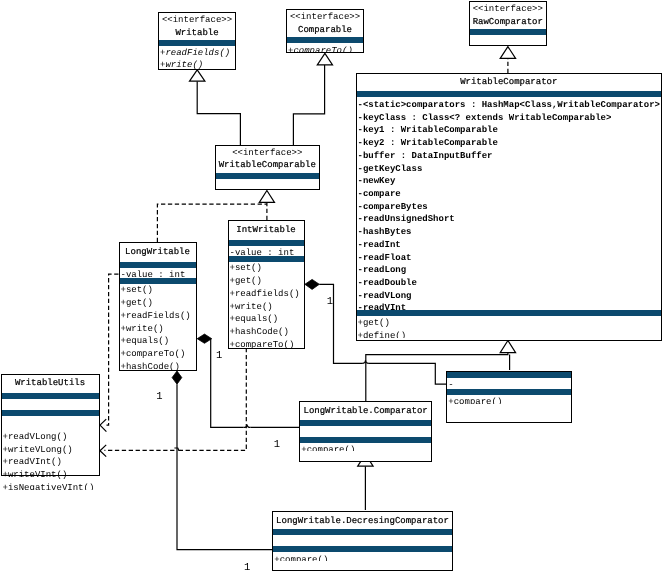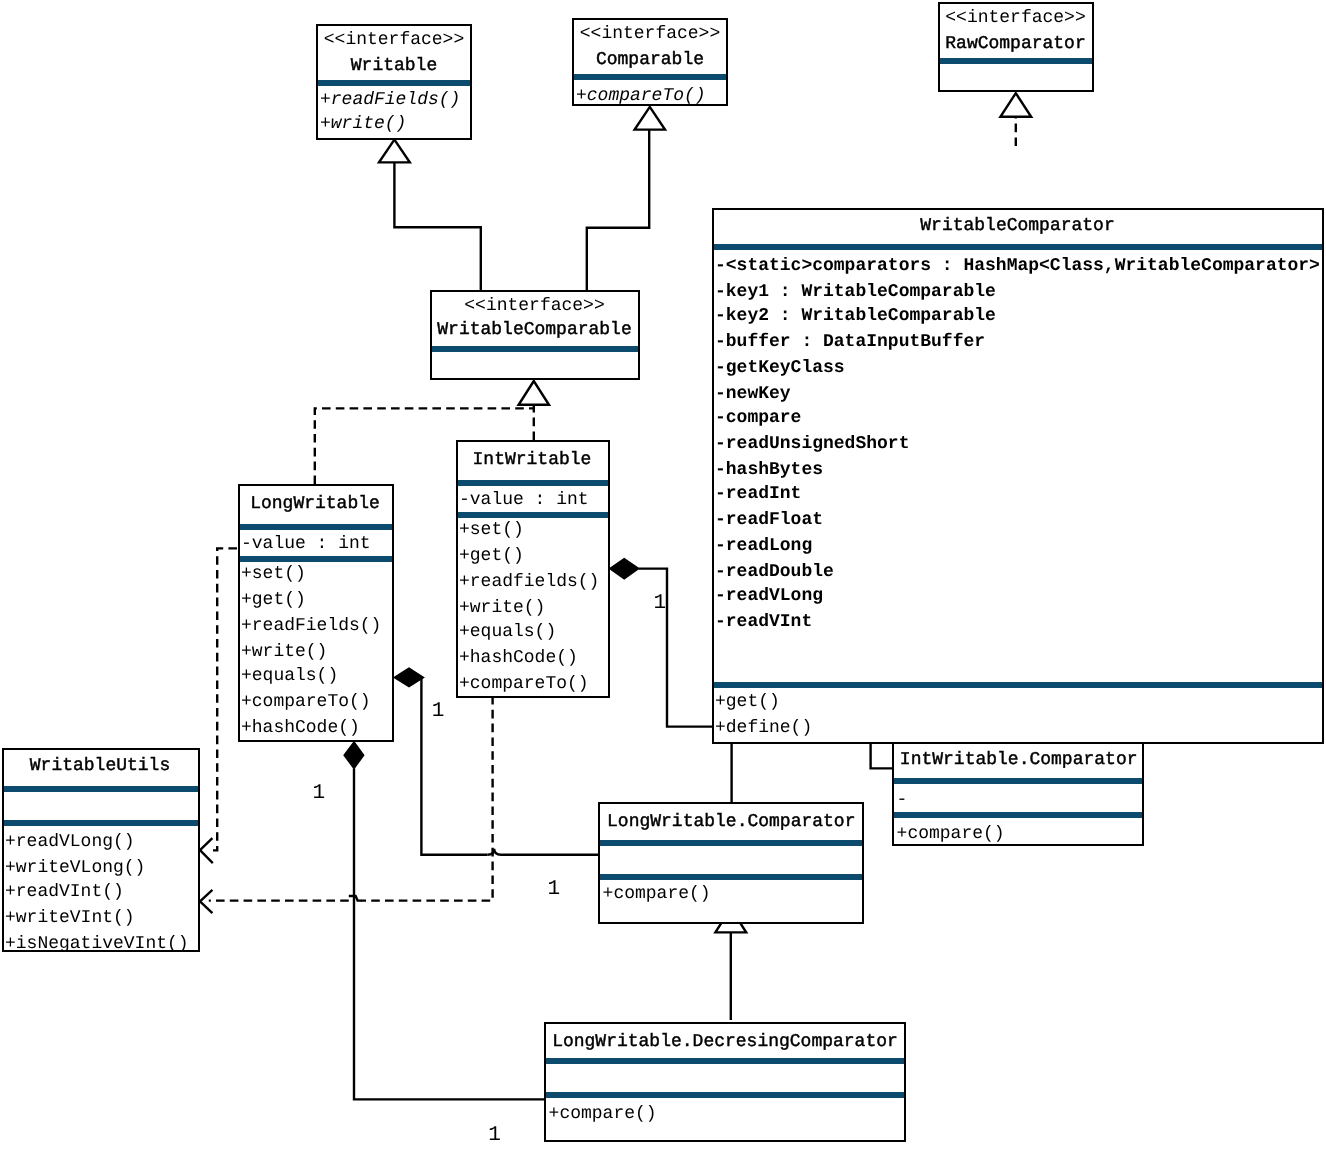--- a/index.html
+++ b/index.html
@@ -4,21 +4,21 @@
 <title>UML Class Diagram</title>
 <style>
   html,body{margin:0;padding:0;background:#ffffff;}
   body{width:663px;height:576px;position:relative;overflow:hidden;
        font-family:"Liberation Mono","DejaVu Sans Mono",monospace;
        text-rendering:geometricPrecision;}
   #diagram{position:absolute;left:0;top:0;width:663px;height:576px;transform:translateZ(0);}
   #edges{position:absolute;left:0;top:0;width:663px;height:576px;}
   .cls{position:absolute;box-sizing:border-box;border:1px solid #000;background:#fff;backface-visibility:hidden;}
   .sect{box-sizing:border-box;position:relative;overflow:hidden;transform:translateZ(0);}
-  .sect.div{border-top:3px solid #0c4a6e;}
+  .sect.div{border-top:6px solid #0c4a6e;}
   .stereo{font-size:9px;line-height:12.6px;text-align:center;white-space:pre;color:#000;backface-visibility:hidden;}
   .cname{font-size:9px;line-height:12.6px;text-align:center;white-space:pre;font-weight:normal;color:#000;
          -webkit-text-stroke:0.22px #000;backface-visibility:hidden;}
   .row{font-size:9px;line-height:12.72px;white-space:pre;color:#000;padding-left:1px;backface-visibility:hidden;}
   .row.it{font-style:italic;}
   .mlbl{position:absolute;font-size:10.5px;line-height:10.5px;white-space:pre;color:#000;backface-visibility:hidden;}
 </style>
 </head>
 <body>
 
@@ -123,32 +123,34 @@
       </div>
       <div class="sect div" style="height: 16.7px;"></div>
     </div>
     <div class="cls" style="left: 214.5px; top: 145.2px; width: 105.5px; height: 45.3px;">
       <div class="sect" style="height: 26.7px; padding-top: 0.4px;">
         <div class="stereo">&lt;&lt;interface&gt;&gt;</div>
         <div class="cname">WritableComparable</div>
       </div>
       <div class="sect div" style="height: 17.6px;"></div>
     </div>
-    <div class="cls" style="left: 355.5px; top: 73.2px; width: 306.5px; height: 268.1px; margin-top: 31px;">
+    <div class="cls" style="left: 355.5px; top: 73.2px; width: 306.5px; height: 268.1px;">
       <div class="sect" style="height: 16.9px; padding-top: 2.2px;">
         <div class="cname">WritableComparator</div>
       </div>
       <div class="sect div" style="height: 219.4px; padding-top: 1.9px; line-height: 12.87px; font-weight: bold;">
         <div class="row">-&lt;static&gt;comparators : HashMap&lt;Class,WritableComparator&gt;</div>
+        <div class="row">-keyClass : Class&lt;? extends WritableComparable&gt;</div>
         <div class="row">-key1 : WritableComparable</div>
         <div class="row">-key2 : WritableComparable</div>
         <div class="row">-buffer : DataInputBuffer</div>
         <div class="row">-getKeyClass</div>
         <div class="row">-newKey</div>
         <div class="row">-compare</div>
+        <div class="row">-compareBytes</div>
         <div class="row">-readUnsignedShort</div>
         <div class="row">-hashBytes</div>
         <div class="row">-readInt</div>
         <div class="row">-readFloat</div>
         <div class="row">-readLong</div>
         <div class="row">-readDouble</div>
         <div class="row">-readVLong</div>
         <div class="row">-readVInt</div>
       </div>
       <div class="sect div" style="height: 27.8px; padding-top: 0.9px;">
@@ -188,41 +190,38 @@
         <div class="row">+equals()</div>
         <div class="row">+hashCode()</div>
         <div class="row">+compareTo()</div>
       </div>
     </div>
     <div class="cls" style="left: 0.5px; top: 374.3px; width: 99px; height: 102px;">
       <div class="sect" style="height: 17.5px; padding-top: 2.2px;">
         <div class="cname">WritableUtils</div>
       </div>
       <div class="sect div" style="height: 17.2px;"></div>
-      <div class="sect div" style="height: 80px; padding-top: 2px; line-height: 12.78px;">
+      <div class="sect div" style="height: 80px; padding-top: 15px; line-height: 12.78px;">
         <div class="row">+readVLong()</div>
         <div class="row">+writeVLong()</div>
         <div class="row">+readVInt()</div>
         <div class="row">+writeVInt()</div>
         <div class="row">+isNegativeVInt()</div>
       </div>
     </div>
     <div class="cls" style="left: 299.3px; top: 401.1px; width: 132.7px; height: 61px;">
       <div class="sect" style="height: 17.6px; padding-top: 3.2px;">
         <div class="cname">LongWritable.Comparator</div>
       </div>
       <div class="sect div" style="height: 17.2px;"></div>
       <div class="sect div" style="height: 13.8px; padding-top: 1px;">
         <div class="row">+compare()</div>
       </div>
     </div>
     <div class="cls" style="left: 446.3px; top: 370.6px; width: 126.1px; height: 52.7px;">
-      <div class="sect" style="height: 17.5px; padding-top: 2.7px;">
-        <div class="cname">IntWritable.Comparator</div>
-      </div>
       <div class="sect div" style="height: 17px; padding-top: 1.8px;">
         <div class="row">-</div>
       </div>
       <div class="sect div" style="height: 15.2px; padding-top: 1.7px;">
         <div class="row">+compare()</div>
       </div>
     </div>
     <div class="cls" style="left: 272.3px; top: 510.6px; width: 180.4px; height: 60px;">
       <div class="sect" style="height: 17.5px; padding-top: 3.3px;">
         <div class="cname">LongWritable.DecresingComparator</div>

